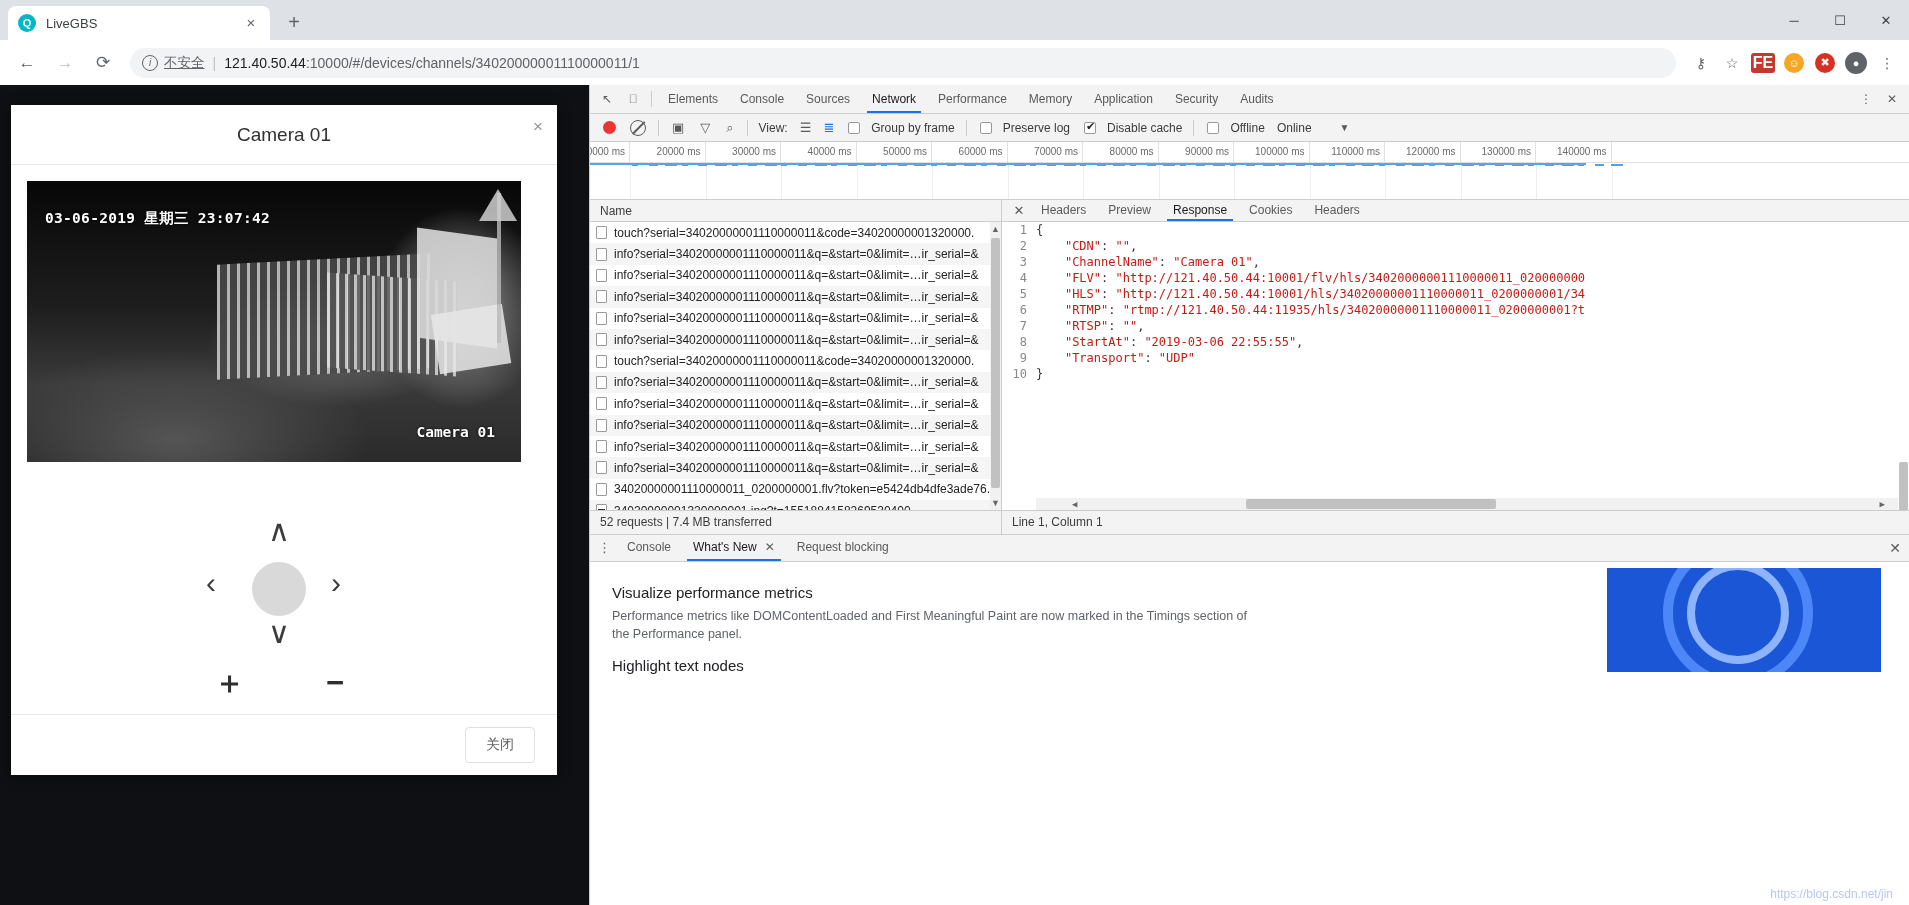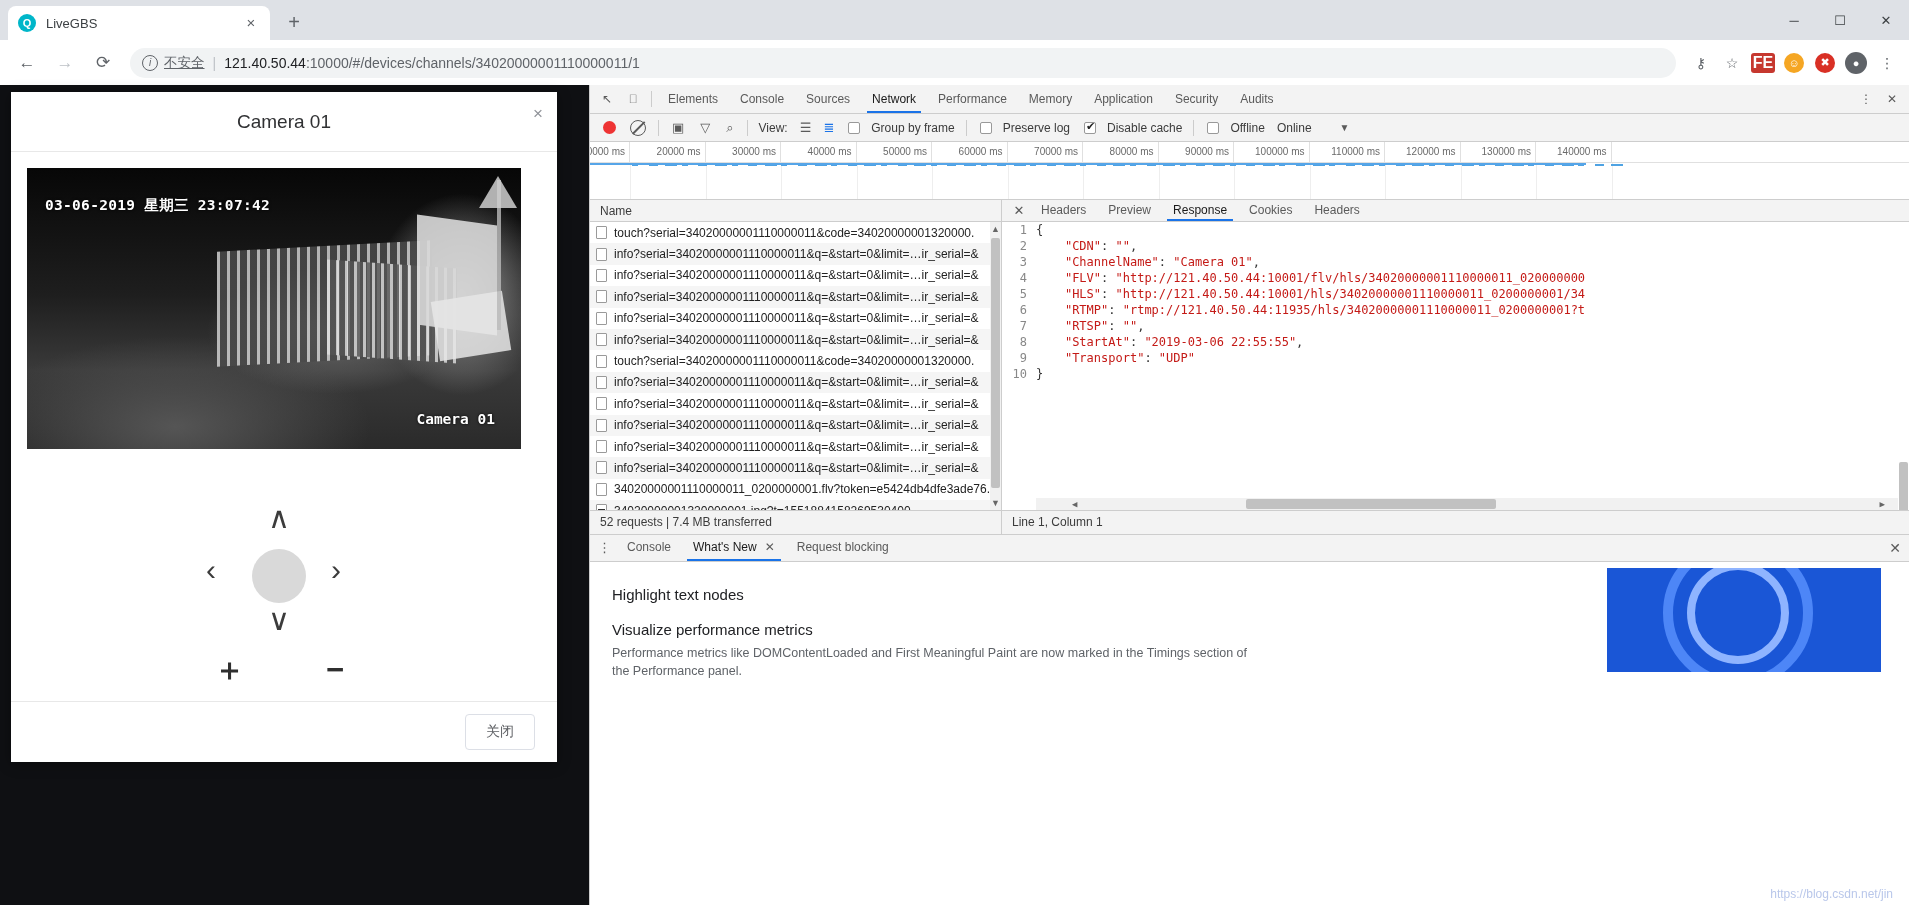--- a/index.html
+++ b/index.html
@@ -42,21 +42,21 @@
   .ext1 { background:#c6382f; color:#fff; border-radius:3px; width:24px; height:20px; font-size:16px; font-weight:bold;}
   .ext2 { background:#f5a623; color:#fff; border-radius:50%; width:20px; height:20px; font-size:11px;}
   .ext3 { background:#d93025; color:#fff; border-radius:50%; width:20px; height:20px; font-size:11px;}
   .avatar-btn { background:#5f6368; color:#fff; border-radius:50%; width:22px; height:22px; font-size:11px;}
 
   
   .content { flex:1; display:flex; background:#111; position:relative; }
   .pageside { width:589px; background:#0f1013; position:relative; }
 
   
-  .modal { position:absolute; left:11px; top:7px; width:546px; height:670px; background:#fff;
+  .modal { position:absolute; left:11px; top:20px; width:546px; height:670px; background:#fff;
            box-shadow:0 2px 12px rgba(0,0,0,.4); display:flex; flex-direction:column; }
   .modal-head { height:60px; display:flex; align-items:center; justify-content:center; position:relative;
                 border-bottom:1px solid #e8e8e8; }
   .modal-title { font-size:19px; color:#303133; }
   .modal-x { position:absolute; right:14px; top:12px; font-size:17px; color:#909399; }
   .modal-body { padding:16px 26px 0 16px; flex:1; }
   .video { width:494px; height:281px; background:#1b1b1b; position:relative; overflow:hidden;
            background-image:
              radial-gradient(ellipse 180px 90px at 62% 58%, #6d6d6d 0%, rgba(60,60,60,0) 70%),
              radial-gradient(ellipse 120px 140px at 88% 45%, #9a9a9a 0%, rgba(40,40,40,0) 72%),
@@ -555,27 +555,27 @@
         <div class="dw-tab active">
           <span>What's New</span>
           <span class="dw-x">✕</span>
         </div>
         <div class="dw-tab">
             <span>Request blocking</span>
           </div>
         <div class="dw-close">✕</div>
       </div>
       <div class="dw-body" style="height:118px;">
-        <div class="wn-sec" style="padding-top:14px;">
-          <div class="wn-h">Highlight text nodes</div>
-        </div>
         <div class="wn-sec">
           <div class="wn-h">Visualize performance metrics</div>
           <div class="wn-p">Performance metrics like DOMContentLoaded and First Meaningful Paint are now marked in the Timings section of the Performance panel.</div>
         </div>
+        <div class="wn-sec" style="padding-top:14px;">
+          <div class="wn-h">Highlight text nodes</div>
+        </div>
         <div class="wn-img">
           <div class="wn-circ"></div>
           <div class="wn-circ2"></div>
         </div>
         <div class="wm">https://blog.csdn.net/jin</div>
       </div>
 
     </div>
   </div>
 </div>

